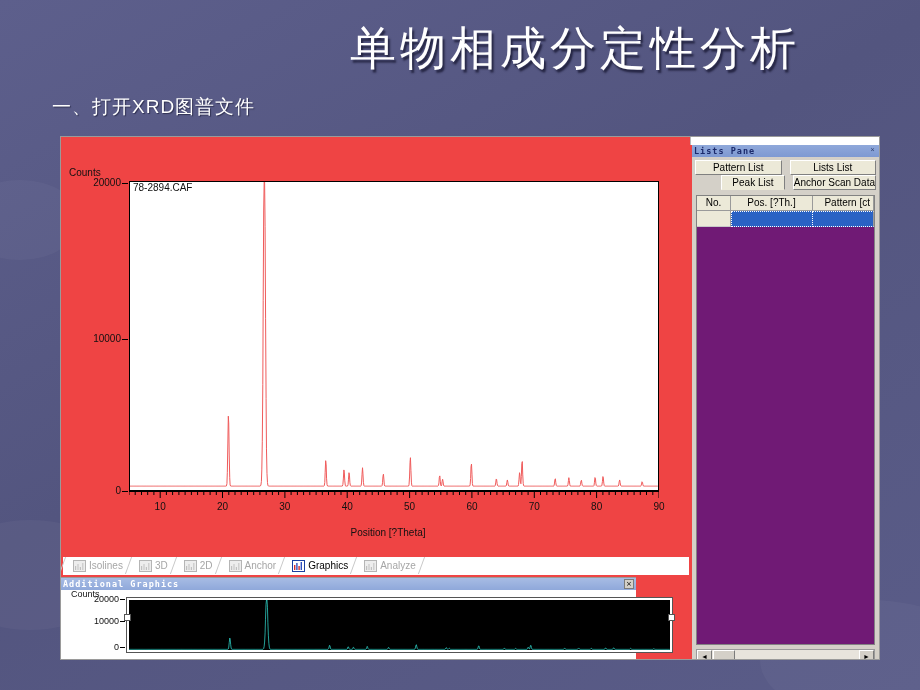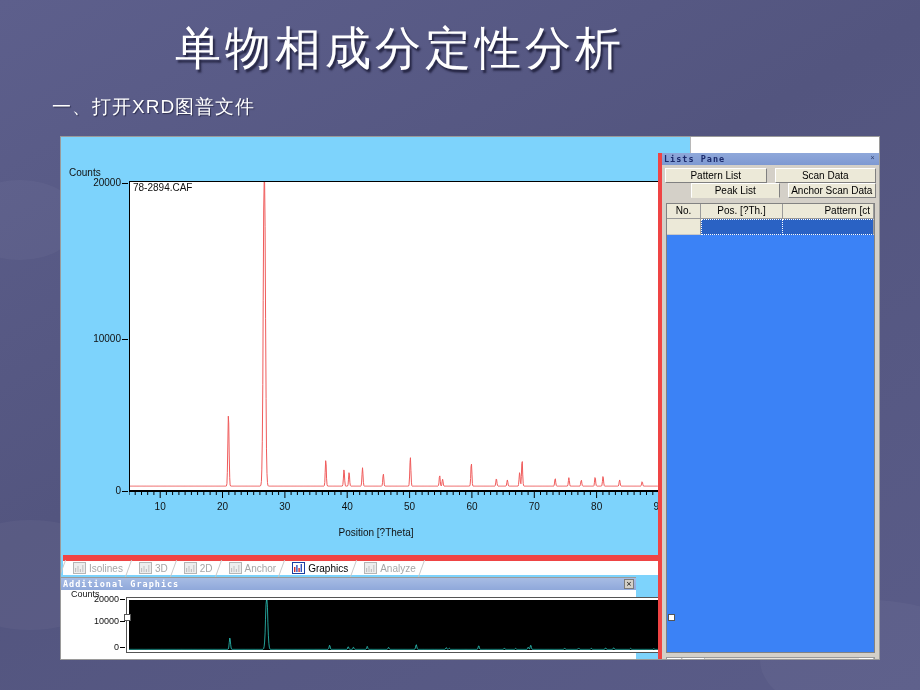--- a/index.html
+++ b/index.html
@@ -19,21 +19,21 @@
     border-radius: 50%;
     background: rgba(255,255,255,0.035);
     pointer-events: none;
   }
 
   
   #slide-title {
     position: absolute;
     left: 0; top: 22px;
     width: 800px;
-    text-align: center;
+    text-align: right;
     font-family: "DejaVu Serif", serif;
     font-size: 46px;
     line-height: 1.15;
     color: #ffffff;
     letter-spacing: 4px;
     text-shadow: 2px 3px 2px rgba(20,20,45,0.75);
     white-space: nowrap;
   }
   #slide-subtitle {
     position: absolute;
@@ -53,33 +53,33 @@
     background: #ffffff;
     border: 1px solid #9a9a9a;
     overflow: hidden;
   }
 
   
   #graph-area {
     position: absolute;
     left: 0; top: 0;
     width: 630px; height: 524px;
-    background: #7dd3fc;
+    background: #ef4444;
     border-right: 1px solid #b8b8b8;
   }
 
   .axis-label {
     position: absolute;
     font-size: 10px;
     color: #111;
     white-space: nowrap;
   }
   #counts-label { left: 8px; top: 30px; }
   #x-axis-title {
-    left: 0; top: 390px; width: 630px;
+    left: 12px; top: 390px; width: 630px;
     text-align: center;
   }
 
   #plot-frame {
     position: absolute;
     left: 68px; top: 44px;
     width: 530px; height: 310px;
     border: 1.5px solid #000;
     background: #fff;
     overflow: hidden;
@@ -122,23 +122,22 @@
     left: 68px; top: 354px;
     width: 530px; height: 8px;
   }
   #xaxis-ticks svg { display: block; }
 
   
   #view-tabs {
     position: absolute;
     left: 2px; top: 418px;
     width: 626px; height: 20px;
-    border-top: 6px solid #ef4444;
+    border-top: 2px solid #ef4444;
     display: flex;
-    align-items: center;
     background: #fff;
   }
   .view-tab {
     display: flex;
     align-items: center;
     gap: 3px;
     height: 17px;
     padding: 0 6px 0 3px;
     font-size: 10px;
     color: #a6a6a6;
@@ -241,24 +240,24 @@
   .ag-xtick {
     position: absolute;
     font-size: 9px; color: #111;
     transform: translateX(-50%);
     top: 3px;
   }
 
   
   #lists-pane {
     position: absolute;
-    right: 0; top: 16px;
-    width: 221px; height: 524px;
+    right: 0; top: 8px;
+    width: 189px; height: 524px;
     background: #d4d0c8;
-    border-left: 4px solid #ef4444;
+    border-left: 2px solid #ef4444;
   }
   #lp-titlebar {
     height: 12px;
     background: linear-gradient(180deg,#8fa8da 0%,#7e99d2 100%);
     display: flex; align-items: center;
     padding: 0 2px;
     position: relative;
   }
   #lp-title {
     font-family: "DejaVu Sans Mono", monospace;
@@ -286,21 +285,21 @@
     border: 1px solid #ffffff;
     border-right-color: #808080;
     border-bottom-color: #808080;
     white-space: nowrap;
   }
   .lp-tab.active { background: #ece9d8; border-bottom: 1px solid #ece9d8; margin-left: 26px; }
   #lp-grid {
     position: absolute;
     left: 4px; top: 50px;
     right: 4px; bottom: 24px;
-    background: #3b82f6;
+    background: #701a75;
     border: 1px solid #828282;
     overflow: hidden;
   }
   #lp-header {
     display: flex;
     height: 15px;
     background: #ece9d8;
     border-bottom: 1px solid #9a9a9a;
   }
   .lp-col {
@@ -588,21 +587,21 @@
 
   <div id="lists-pane">
     <div id="lp-titlebar">
       <span id="lp-title">Lists Pane</span>
       <span id="lp-close">×</span>
     </div>
 
     <div id="lp-tabs">
       <div class="lp-tabrow" id="lp-tabrow1">
           <div class="lp-tab">Pattern List</div>
-          <div class="lp-tab">Scan Data</div>
+          <div class="lp-tab">Lists List</div>
         </div>
       <div class="lp-tabrow" id="lp-tabrow2">
           <div class="lp-tab active">Peak List</div>
           <div class="lp-tab">Anchor Scan Data</div>
         </div>
     </div>
 
     <div id="lp-grid">
       <div id="lp-header">
         <div class="lp-col c0">No.</div>

